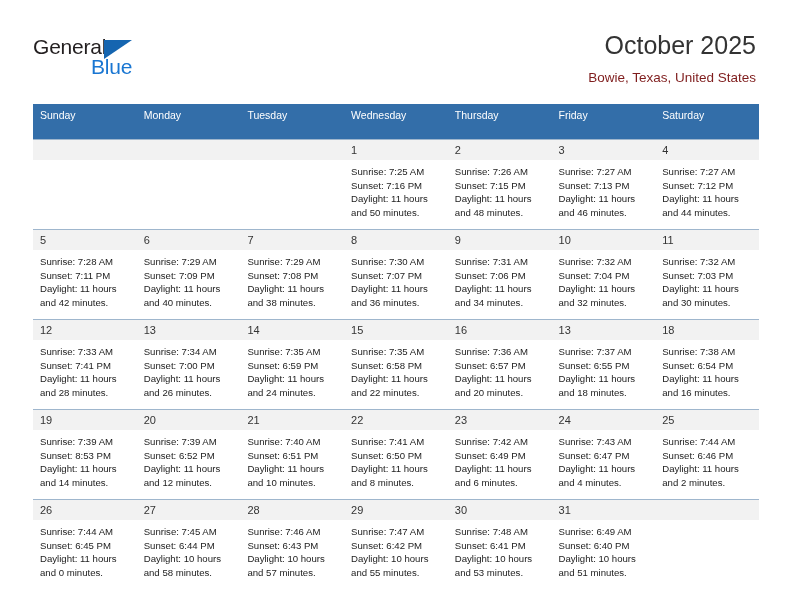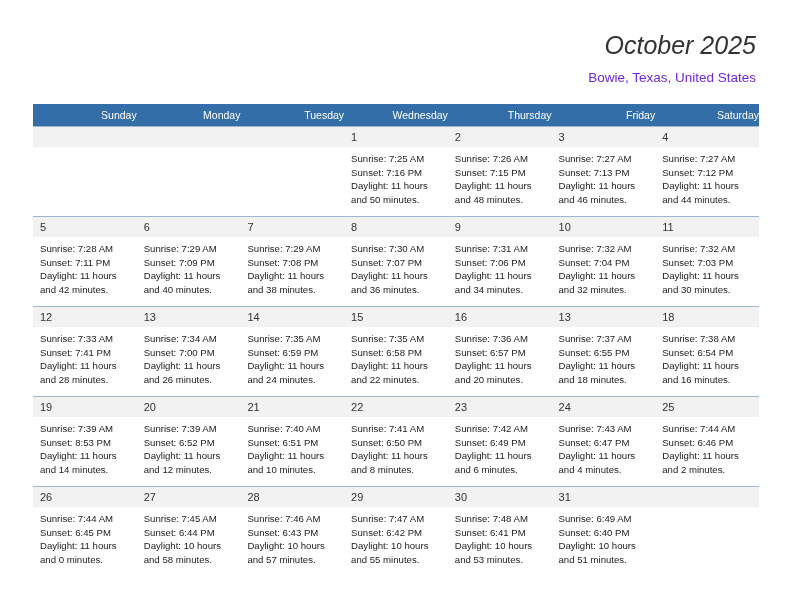--- a/index.html
+++ b/index.html
@@ -71,46 +71,45 @@
     top: 30px;
     text-align: right;
   }
   .month-title {
     font-size: 25px;
     color: #333333;
     line-height: 30px;
     font-weight: normal;
     margin: 0;
     white-space: nowrap;
-    font-style: italic;
   }
   .location {
     font-size: 13.5px;
-    color: #6d28d9;
+    color: #7f1d1d;
     line-height: 18px;
     margin: 9px 0 0 0;
     white-space: nowrap;
   }
 
   
   .calendar {
     position: absolute;
     left: 33px;
     top: 104px;
     width: 726px;
     border-collapse: collapse;
     table-layout: fixed;
   }
   .calendar th {
     background: #336ea9;
     color: #ffffff;
     font-size: 10.5px;
     font-weight: normal;
-    text-align: right;
-    padding: 5px 0 5px 7px;
+    text-align: left;
+    padding: 5px 0 18px 7px;
     height: 11px;
     border: none;
   }
   .calendar td {
     vertical-align: top;
     padding: 0;
     height: 90px;
     border: none;
     background: #ffffff;
   }
@@ -143,20 +142,25 @@
     display: block;
   }
 </style>
 </head>
 <body>
 
 <div class="page">
 
   <div class="header">
 
+    <div class="logo">
+      <span class="logo-general">General</span>
+      <span class="logo-triangle"></span>
+      <span class="logo-blue">Blue</span>
+    </div>
 
     <div class="title-block">
       <h1 class="month-title">October 2025</h1>
       <p class="location">Bowie, Texas, United States</p>
     </div>
 
   </div>
 
   <table class="calendar">
     <thead>

